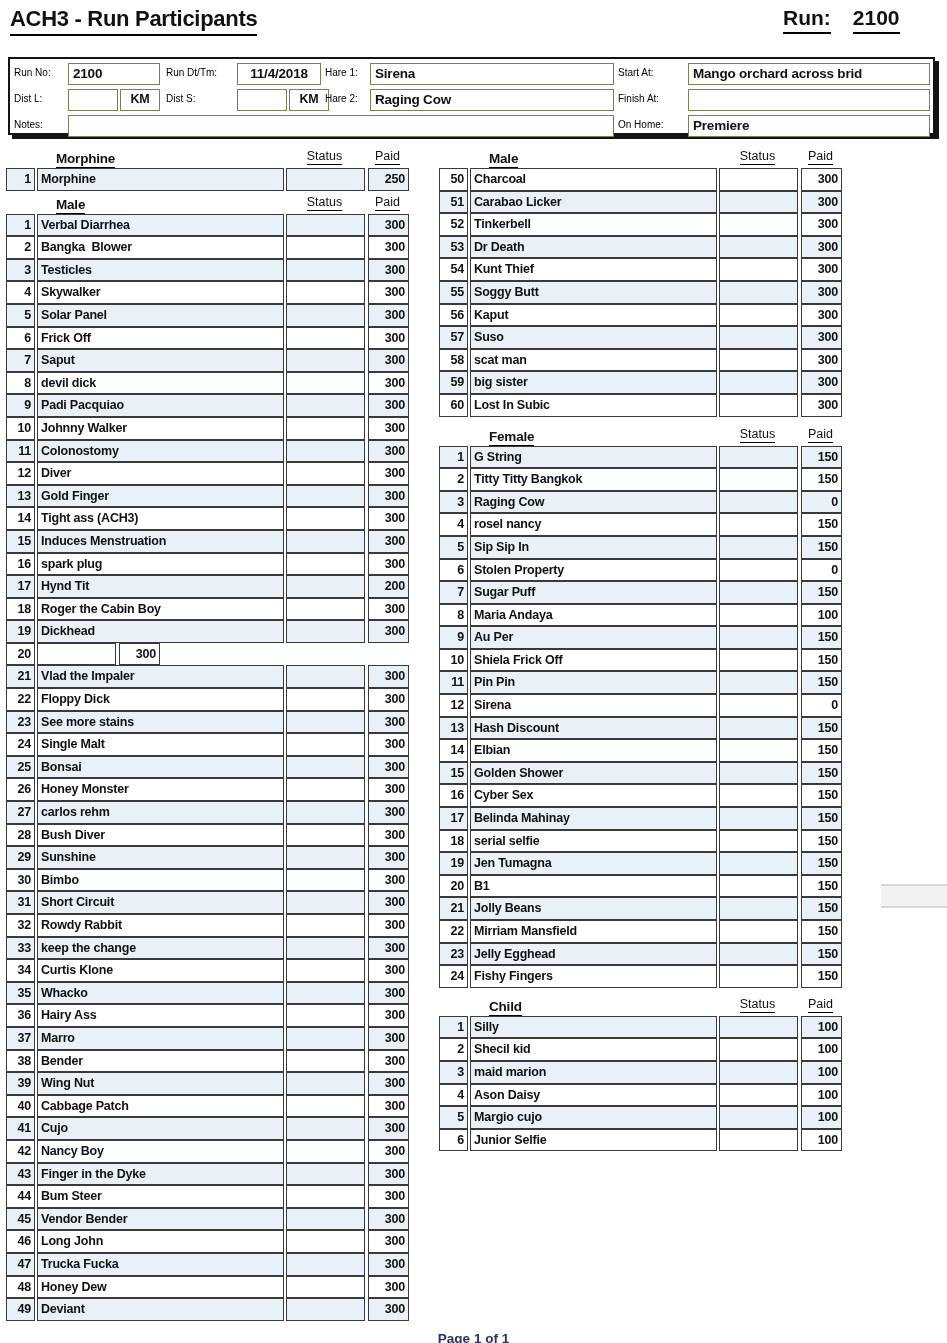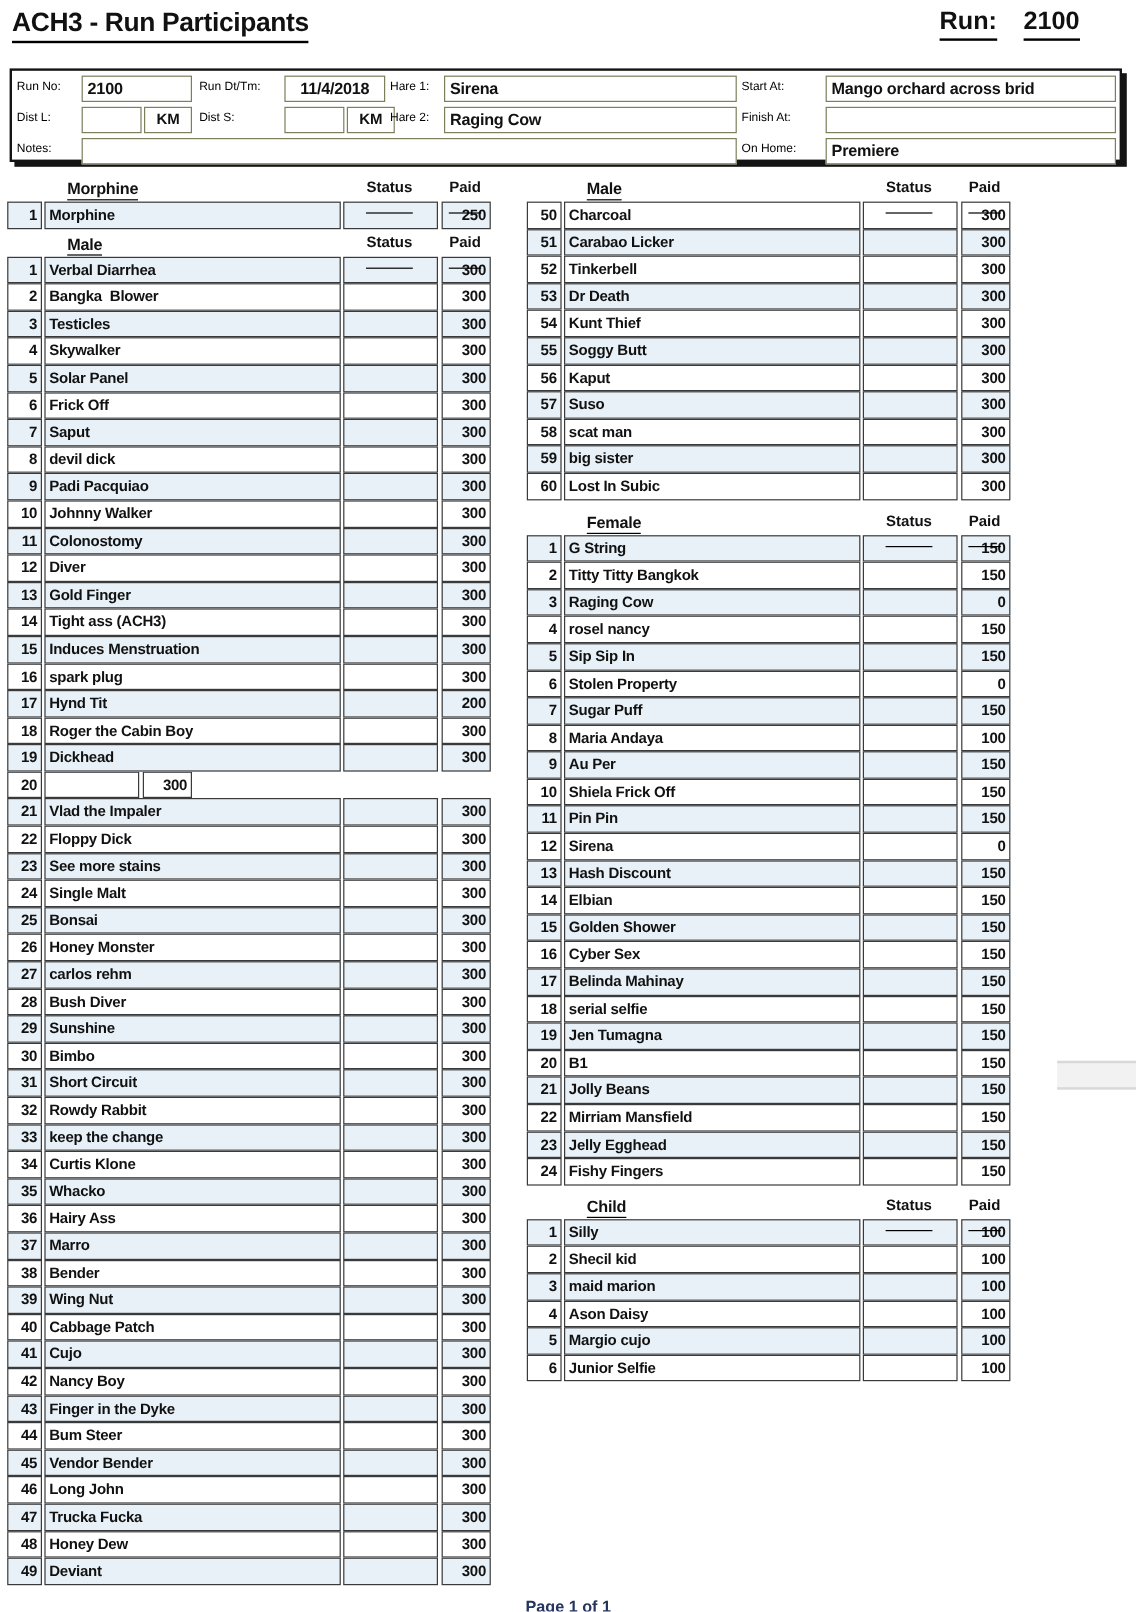--- a/index.html
+++ b/index.html
@@ -1,19 +1,19 @@
 <!DOCTYPE html>
 <html><head>
 <meta charset="utf-8">
 <style>
   * { margin:0; padding:0; box-sizing:border-box; }
   body { background:#fff; }
   .page {
     position:relative; width:947px; height:1343px; overflow:hidden;
-    background:#fff; font-family:"Liberation Sans", sans-serif; color:#111;
+    background:#fff; font-family:"Liberation Sans", sans-serif; color:#111;border-radius:14px;
   }
   
   .report-title {
     position:absolute; left:10px; top:6px; font-size:22px; font-weight:bold;
     letter-spacing:-0.3px; border-bottom:2.5px solid #000; padding-bottom:2px;
   }
   .run-head { position:absolute; top:6px; left:783px; display:flex; gap:22px;
     font-size:21px; font-weight:bold; }
   .run-head span { border-bottom:2.5px solid #000; padding-bottom:2px; }
   
@@ -52,21 +52,21 @@
   .col-right .section:nth-child(2) { margin-top:10px; }
   .col-right .section:nth-child(3) { margin-top:9px; }
   .section-head { position:relative; height:19px; }
   .sec-title {
     display:inline-block; margin-left:50px; font-size:13.5px; font-weight:bold;
     border-bottom:1.5px solid #000; letter-spacing:-0.2px; padding-bottom:1px;
   }
   .col-head {
     position:absolute; top:0; text-align:center; font-size:12.5px; font-weight:bold;
   }
-  .col-head b { border-bottom:1.5px solid #000; font-weight:bold; display:inline-block; padding-bottom:14px; }
+  .col-head b { border-bottom:1.5px solid #000; font-weight:normal; display:inline-block; padding-bottom:1px; }
   .status-head { left:279px; width:79px; }
   .paid-head   { left:361px; width:41px; }
   .row { display:flex; height:22.6px; }
   .cell {
     border:1px solid #3a3a3a; background:#fff; font-size:12.5px; font-weight:bold;
     line-height:20px; letter-spacing:-0.2px; overflow:hidden;
   }
   .row.band .cell { background:#e8f1f7; }
   .cell.num  { width:29px;  text-align:right; padding-right:3px; }
   .cell.name { flex:1; margin-left:2px; padding-left:3px; white-space:pre; }

